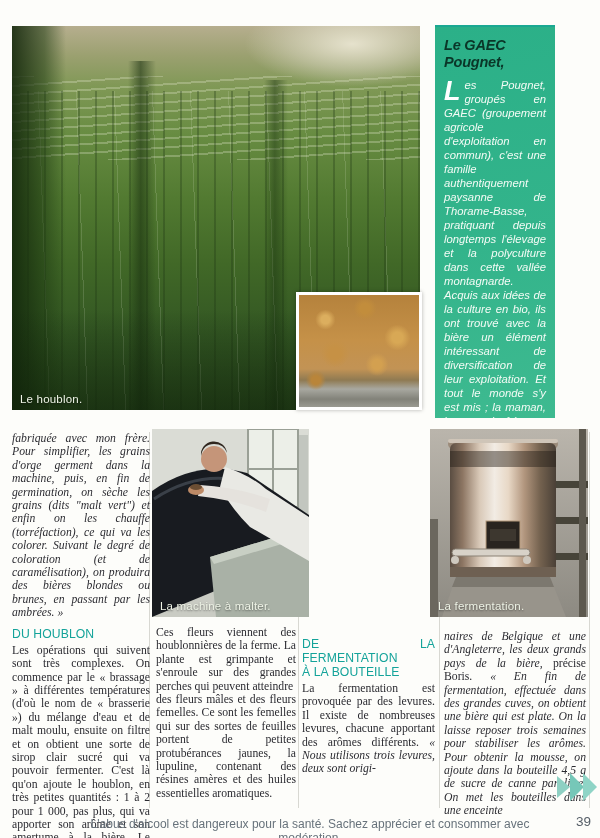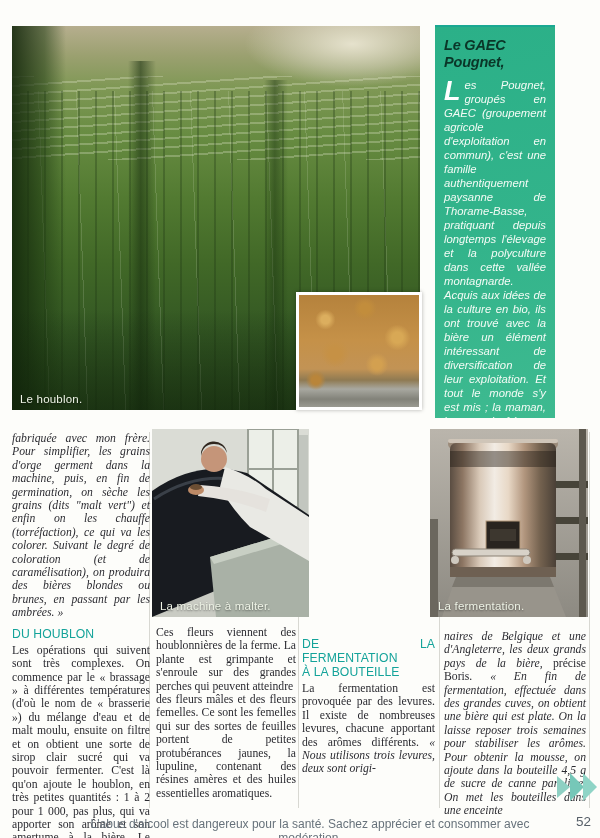--- a/index.html
+++ b/index.html
@@ -193,15 +193,15 @@
     <p><span class="italic">naires de Belgique et une d'Angleterre, les deux grands pays de la bière, </span><span>précise Boris. </span><span class="italic">« En fin de fermentation, effectuée dans des grandes cuves, on obtient une bière qui est plate. On la laisse reposer trois semaines pour stabiliser les arômes. Pour obtenir la mousse, on ajoute dans la bouteille 4,5 g de sucre de canne par litre. On met les bouteilles dans une enceinte</span></p>
   </div>
 
   <svg class="chevrons" viewBox="0 0 40 28">
     <polygon points="0,3 13,14 0,25" fill="#8fd0c3"></polygon>
     <polygon points="13,0 27,14 13,28" fill="#76c7b8"></polygon>
     <polygon points="26,0 40,14 26,28" fill="#8fd4c6"></polygon>
   </svg>
 
   <div class="footer-warning">L'abus d'alcool est dangereux pour la santé. Sachez apprécier et consommer avec modération.</div>
-  <div class="page-num">52</div>
+  <div class="page-num">39</div>
 
 </div>
 
 </body></html>

